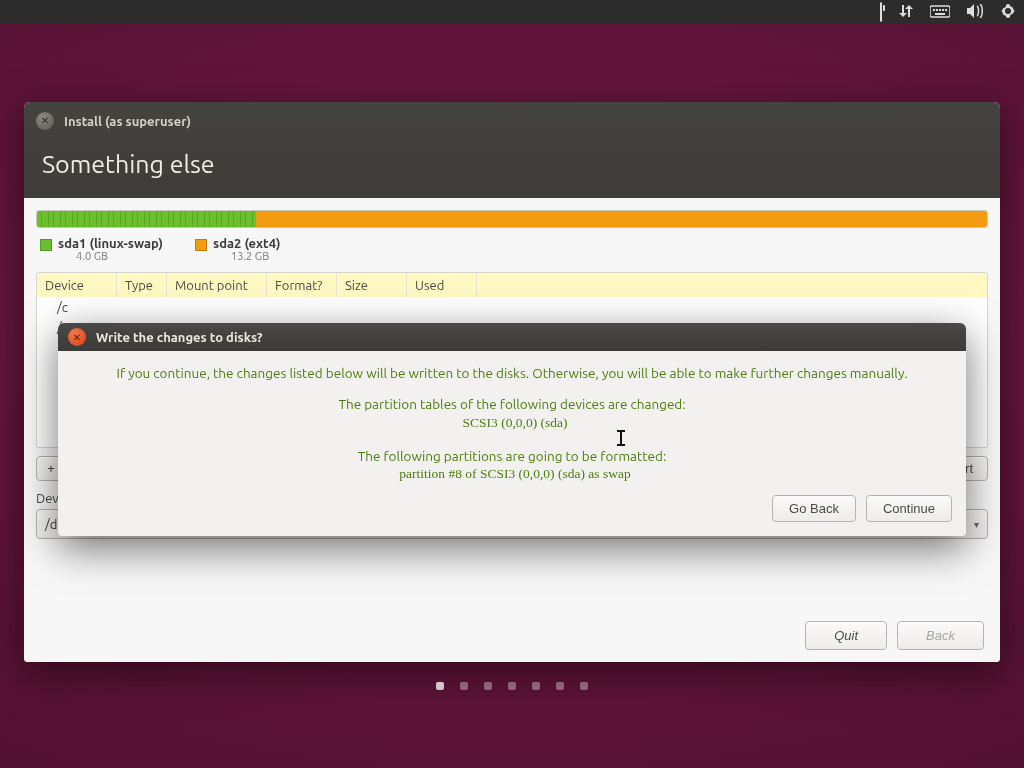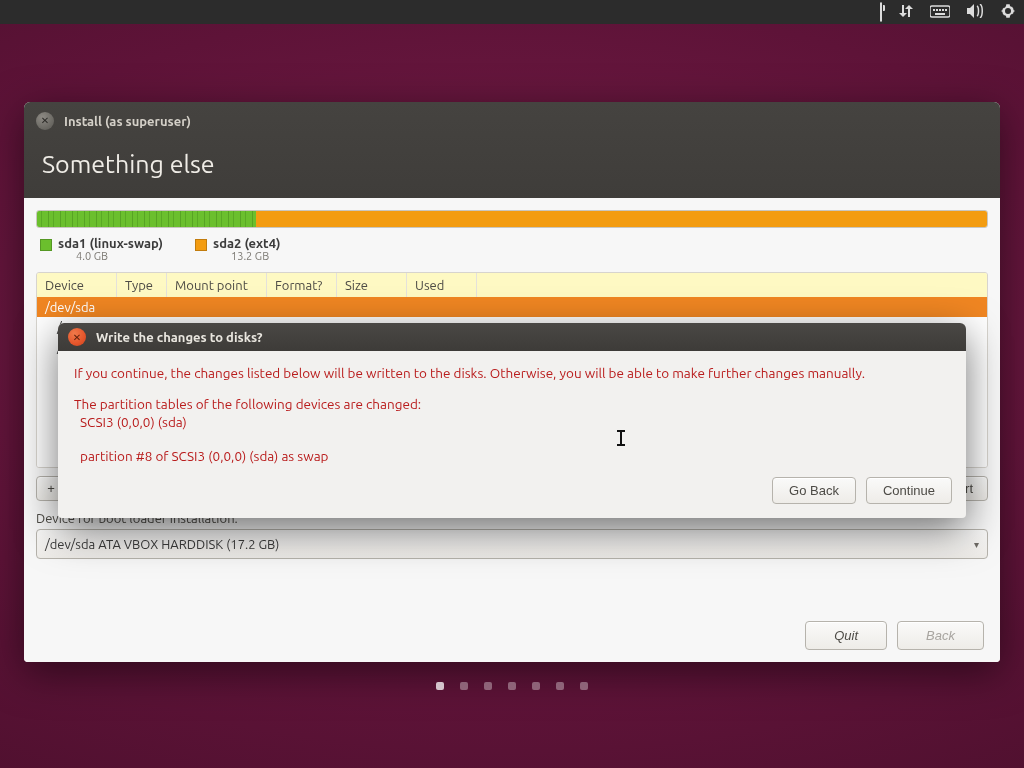--- a/index.html
+++ b/index.html
@@ -103,23 +103,23 @@
     height:28px; background:linear-gradient(#4a4845,#3d3b38);
     display:flex; align-items:center; gap:10px; padding:0 10px;
     color:#e9e6df; font-size:13px; font-weight:bold;
   }
   .dlg-close {
     width:18px; height:18px; border-radius:9px;
     background: radial-gradient(circle at 35% 30%, #f07a4a, #e5552b 60%, #c7431f);
     display:flex; align-items:center; justify-content:center;
     color:#5a1f0c; font-size:10px; font-weight:bold;
   }
-  .dlg-body { padding:14px 16px 12px 16px; font-size:13.5px; color:#b91c1c; line-height:1.28;}
+  .dlg-body { padding:14px 16px 12px 16px; font-size:13.5px; color:#4d7c0f; line-height:1.28;text-align:center;}
   .dlg-body p { margin-bottom:14px;}
-  .dlg-body .indent { margin-left:6px;}
+  .dlg-body .indent { margin-left:6px;font-family:Liberation Serif, serif;}
   .dlg-foot { display:flex; justify-content:flex-end; gap:10px; padding:0 14px 14px 12px;align-items:center;}
   .dlg-foot .btn { padding:5px 16px;}
 
   
   .ibeam {
     position:absolute; left:617px; top:430px; width:8px; height:16px;
     pointer-events: none;
   }
   .ibeam::before, .ibeam::after {
     content:""; position:absolute; left:0; width:8px; height:2px; background:#111;
@@ -199,21 +199,20 @@
 
     <div class="table">
       <div class="thead">
         <div class="th" style="width:80px">Device</div>
         <div class="th" style="width:50px">Type</div>
         <div class="th" style="width:100px">Mount point</div>
         <div class="th" style="width:70px">Format?</div>
         <div class="th" style="width:70px">Size</div>
         <div class="th" style="width:70px">Used</div>
       </div>
-      <div class="trow">/dev/sda</div>
       <div class="subrow">/c</div>
       <div class="subrow">/c</div>
       <div style="height:110px;background:#fff"></div>
     </div>
 
     <div class="tbl-toolbar">
       <button class="sq">+</button>
       <button class="sq">−</button>
       <button>Change…</button>
       <span class="spacer"></span>
@@ -237,20 +236,21 @@
 <div class="dialog">
   <div class="dlg-title">
     <span class="dlg-close">✕</span>
     <span>Write the changes to disks?</span>
   </div>
   <div class="dlg-body">
     <p>If you continue, the changes listed below will be written to the disks. Otherwise, you will be able to make further changes manually.</p>
     <div>The partition tables of the following devices are changed:</div>
     <div class="indent">SCSI3 (0,0,0) (sda)</div>
     <br>
+    <div>The following partitions are going to be formatted:</div>
     <div class="indent">partition #8 of SCSI3 (0,0,0) (sda) as swap</div>
   </div>
   <div class="dlg-foot">
     <button class="btn">Go Back</button>
     <button class="btn">Continue</button>
   </div>
 </div>
 
 <div class="ibeam">
     <span class="bar"></span>

